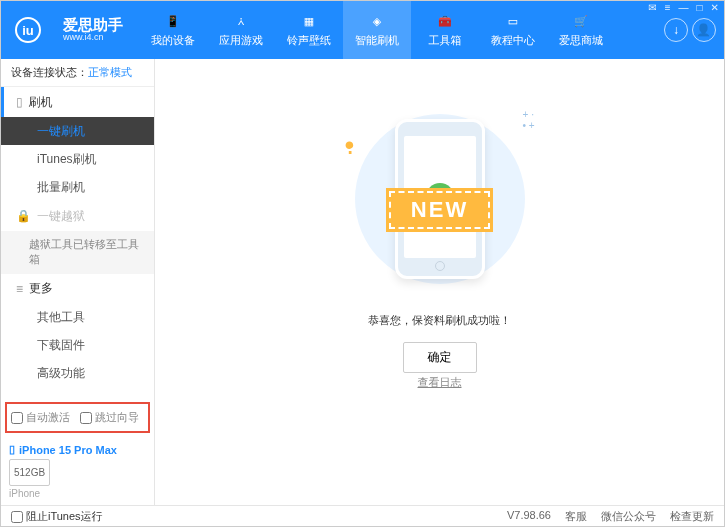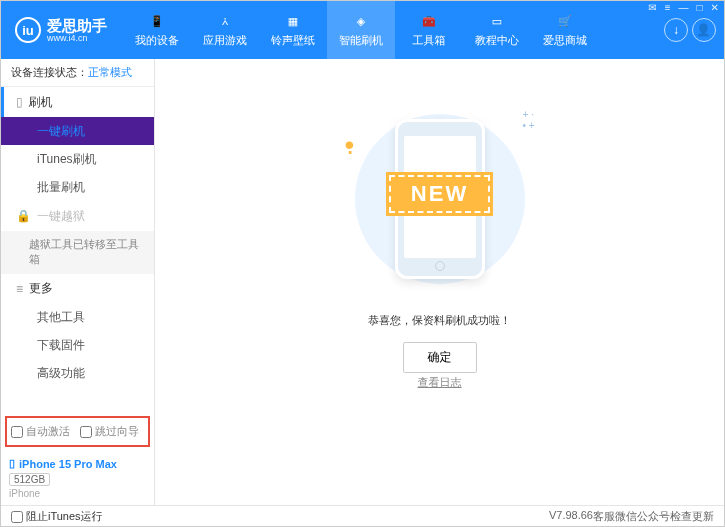--- a/index.html
+++ b/index.html
@@ -1,20 +1,20 @@
 <!DOCTYPE html>
 <html><head>
 <meta charset="utf-8">
 <style>
 * { margin: 0; padding: 0; box-sizing: border-box; font-family: "Microsoft YaHei", sans-serif; }
 body { width: 725px; height: 527px; overflow: hidden; background: #fff; border: 1px solid #ccc; }
 
 
 .header { height: 58px; background: #1f8bff; display: flex; align-items: center; color: #fff; padding: 0 8px; }
-.logo-area { display: flex; align-items: flex-end; padding: 0 6px; }
+.logo-area { display: flex; align-items: flex-start; padding: 0 6px; gap: 16px; }
 .logo-icon { width: 26px; height: 26px; border: 2px solid #fff; border-radius: 50%; display: flex; align-items: center; justify-content: center; font-weight: bold; font-size: 13px; margin-right: 6px; }
 .logo-text { font-size: 15px; font-weight: bold; line-height: 1; }
 .logo-url { font-size: 9px; opacity: 0.9; }
 .nav { display: flex; height: 100%; margin-left: 10px; }
 .nav-item { width: 68px; display: flex; flex-direction: column; align-items: center; justify-content: center; font-size: 11px; cursor: pointer; }
 .nav-item.active { background: rgba(255,255,255,0.2); }
 .nav-icon { width: 18px; height: 18px; margin-bottom: 3px; display: flex; align-items: center; justify-content: center; }
 .header-right { margin-left: auto; display: flex; align-items: center; gap: 4px; }
 .header-circle { width: 24px; height: 24px; border: 1.5px solid rgba(255,255,255,0.7); border-radius: 50%; display: flex; align-items: center; justify-content: center; font-size: 12px; cursor: pointer; }
 .win-controls { position: absolute; top: 2px; right: 6px; display: flex; gap: 8px; color: #fff; font-size: 10px; }
@@ -23,50 +23,50 @@
 
 .body { display: flex; height: 446px; }
 .sidebar { width: 154px; border-right: 1px solid #e5e5e5; display: flex; flex-direction: column; font-size: 12px; }
 .status-bar { height: 28px; display: flex; align-items: center; padding: 0 10px; font-size: 11px; color: #333; border-bottom: 1px solid #eee; text-align: center; }
 .status-value { color: #1f8bff; }
 .section-header { height: 30px; display: flex; align-items: center; padding: 0 12px; color: #333; border-left: 3px solid #1f8bff; }
 .section-header.no-border { border-left: 3px solid transparent; }
 .section-icon { margin-right: 6px; color: #999; font-size: 12px; }
 .lock-icon { color: #bbb; }
 .menu-item { height: 28px; display: flex; align-items: center; padding-left: 36px; color: #555; cursor: pointer; }
-.menu-item.active { background: #4c1d95; color: #1f8bff; }
+.menu-item.active { background: #404040; color: #1f8bff; }
 .menu-sub { background: #f5f5f5; padding: 6px 8px 6px 28px; color: #888; font-size: 11px; line-height: 1.4; }
 .bottom-box { margin-top: auto; }
 .checkbox-row { border: 2px solid #e74c3c; margin: 4px; padding: 6px 4px; display: flex; gap: 10px; font-size: 11px; color: #888; }
 .cb { display: flex; align-items: center; gap: 3px; }
 .cb input { width: 12px; height: 12px; }
 .device-box { padding: 6px 8px; font-size: 11px; }
 .device-name { color: #1f8bff; font-weight: bold; display: flex; align-items: center; gap: 4px; }
-.device-storage { display: inline-block; border: 1px solid #ccc; border-radius: 2px; padding: 0 4px; font-size: 10px; color: #666; margin-top: 3px; }
+.device-storage { display: inline-block; border: 1px solid #ccc; border-radius: 2px; padding: 7px 4px; font-size: 10px; color: #666; margin-top: 3px; }
 .device-type { color: #aaa; font-size: 10px; margin-top: 2px; }
 
 
 .main { flex: 1; display: flex; flex-direction: column; align-items: center; padding-top: 40px; }
 .phone-img { position: relative; width: 200px; height: 200px; display: flex; align-items: center; justify-content: center; }
 .circle-bg { width: 170px; height: 170px; border-radius: 50%; background: #e9f4ff; position: absolute; }
 .phone { width: 90px; height: 160px; background: #e4eef7; border: 3px solid #fff; border-radius: 12px; position: relative; z-index: 2; box-shadow: 0 4px 10px rgba(0,0,0,0.1); }
 .phone-screen { position: absolute; inset: 14px 6px 18px 6px; background: #fff; border-radius: 2px; display: flex; align-items: center; justify-content: center; }
 .check { width: 28px; height: 28px; background: #5bc15b; border-radius: 50%; color: #fff; display: flex; align-items: center; justify-content: center; font-size: 16px; }
 .phone-btn { position: absolute; bottom: 5px; left: 50%; transform: translateX(-50%); width: 10px; height: 10px; border: 1px solid #c6d3df; border-radius: 50%; }
-.ribbon { position: absolute; z-index: 3; background: #ffba3f; color: #fff; font-weight: bold; font-size: 22px; padding: 4px 20px; letter-spacing: 2px; top: 76px; border: 2px dashed #fff; outline: 3px solid #ffba3f; }
+.ribbon { position: absolute; z-index: 3; background: #ffba3f; color: #fff; font-weight: bold; font-size: 22px; padding: 4px 20px; letter-spacing: 2px; top: 92px; border: 2px dashed #fff; outline: 3px solid #ffba3f; }
 .dots-left { position: absolute; left: 5px; top: 30px; color: #ffba3f; font-size: 28px; z-index: 4; letter-spacing: -8px; }
 .dots-right { position: absolute; right: 5px; top: 10px; font-size: 10px; color: #9fc4e7; z-index: 4; }
 .success-text { margin-top: 14px; font-size: 11px; color: #333; }
 .ok-button { margin-top: 14px; padding: 6px 24px; border: 1px solid #ccc; background: #fff; font-size: 12px; cursor: pointer; border-radius: 2px; }
 .log-link { margin-top: 2px; font-size: 11px; color: #888; text-decoration: underline; cursor: pointer; }
 
 
 .footer { height: 22px; border-top: 1px solid #e5e5e5; display: flex; align-items: center; padding: 0 10px; font-size: 11px; color: #666; }
 .footer .cb { color: #333; }
-.footer-right { margin-left: auto; display: flex; }
+.footer-right { margin-left: auto; display: flex; gap: 14px; }
 .footer-right span { cursor: pointer; }
 </style>
 </head>
 <body>
 
 <div class="win-controls">
   <span class="win-ctrl">✉</span>
   <span class="win-ctrl">≡</span>
   <span class="win-ctrl">—</span>
   <span class="win-ctrl">□</span>

